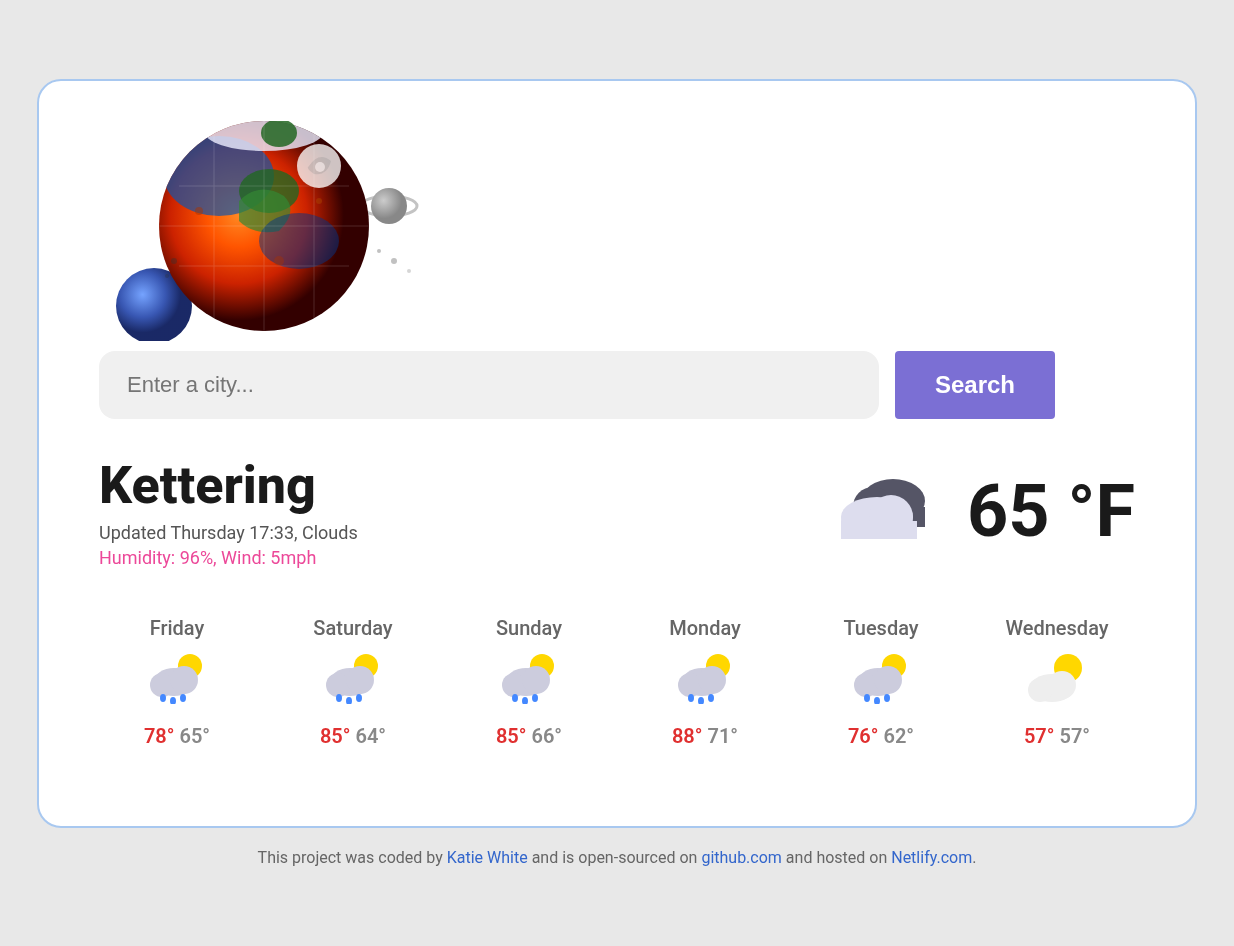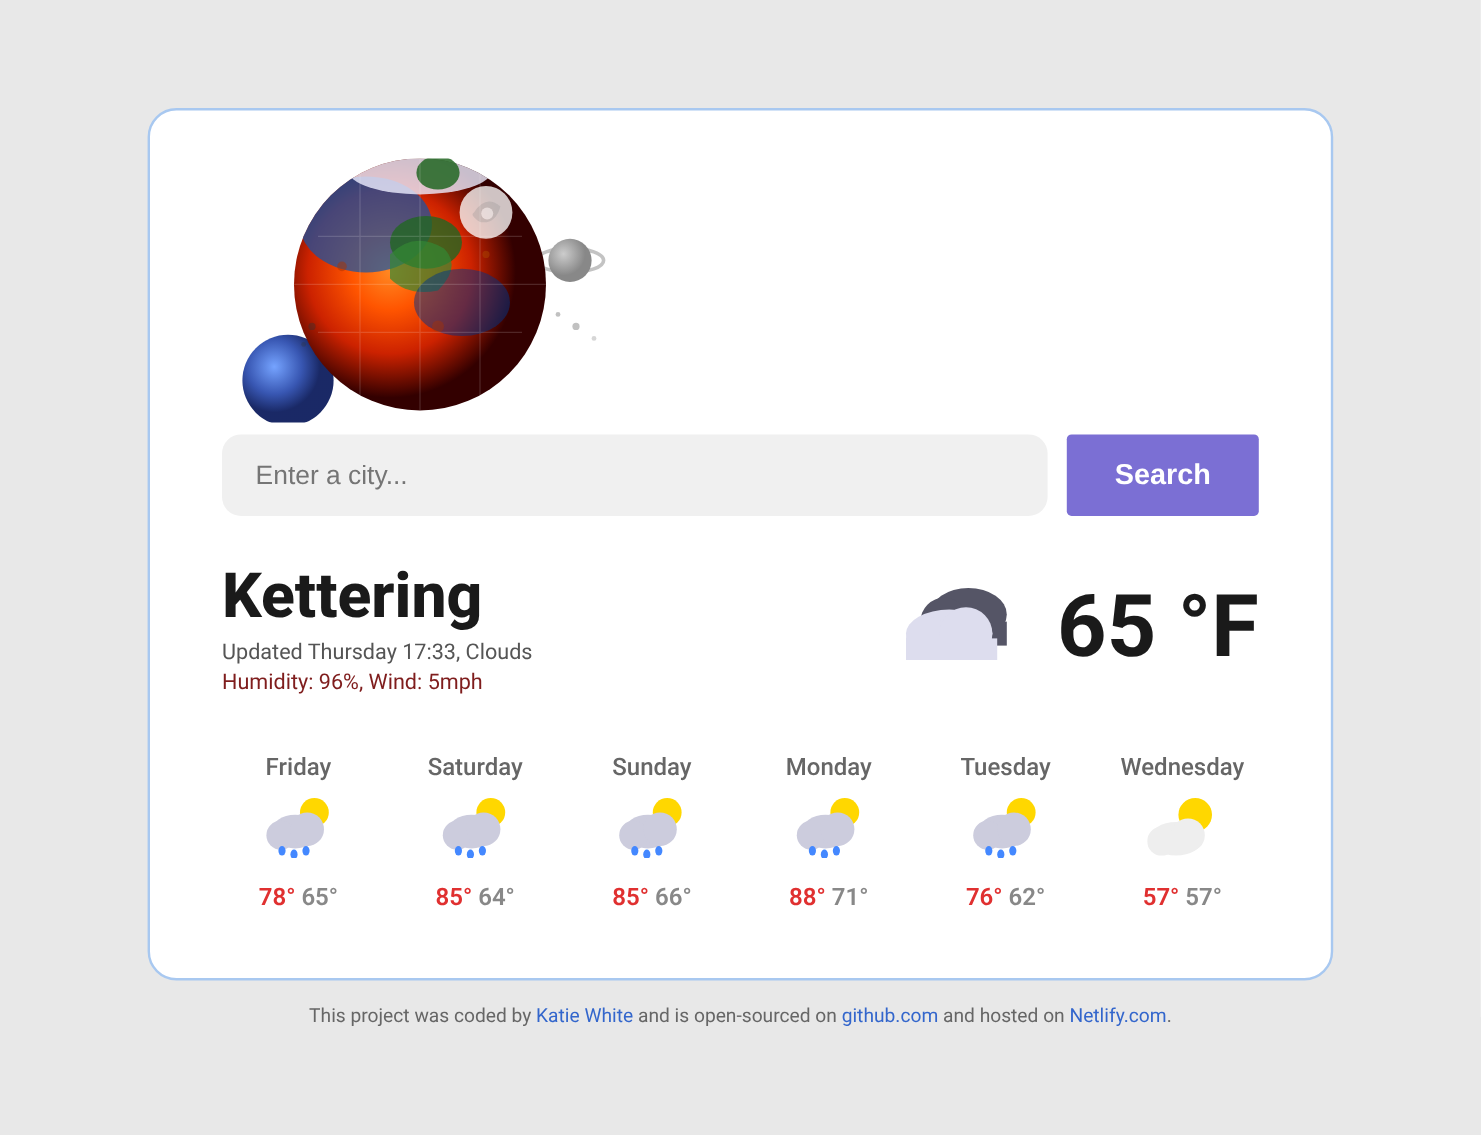--- a/index.html
+++ b/index.html
@@ -21,22 +21,22 @@
       width: 1234px;
       min-height: 946px;
       justify-content: center;
       gap: 16px;
     }
 
     .card {
       background: #ffffff;
       border: 2px solid #a8c8f0;
       border-radius: 24px;
-      width: 988px;
-      padding: 40px 60px 56px 60px;
+      width: 1160px;
+      padding: 40px 60px 78px 60px;
       position: relative;
     }
 
     
     .globe-area {
       width: 280px;
       height: 200px;
       position: relative;
       margin-bottom: 30px;
     }
@@ -100,21 +100,21 @@
     }
 
     .current-left .updated {
       font-size: 18px;
       color: #555;
       margin-bottom: 4px;
     }
 
     .current-left .humidity {
       font-size: 18px;
-      color: #7f1d1d;
+      color: #ec4899;
     }
 
     .current-right {
       display: flex;
       align-items: center;
       gap: 32px;
     }
 
     .current-temp {
       font-size: 72px;

